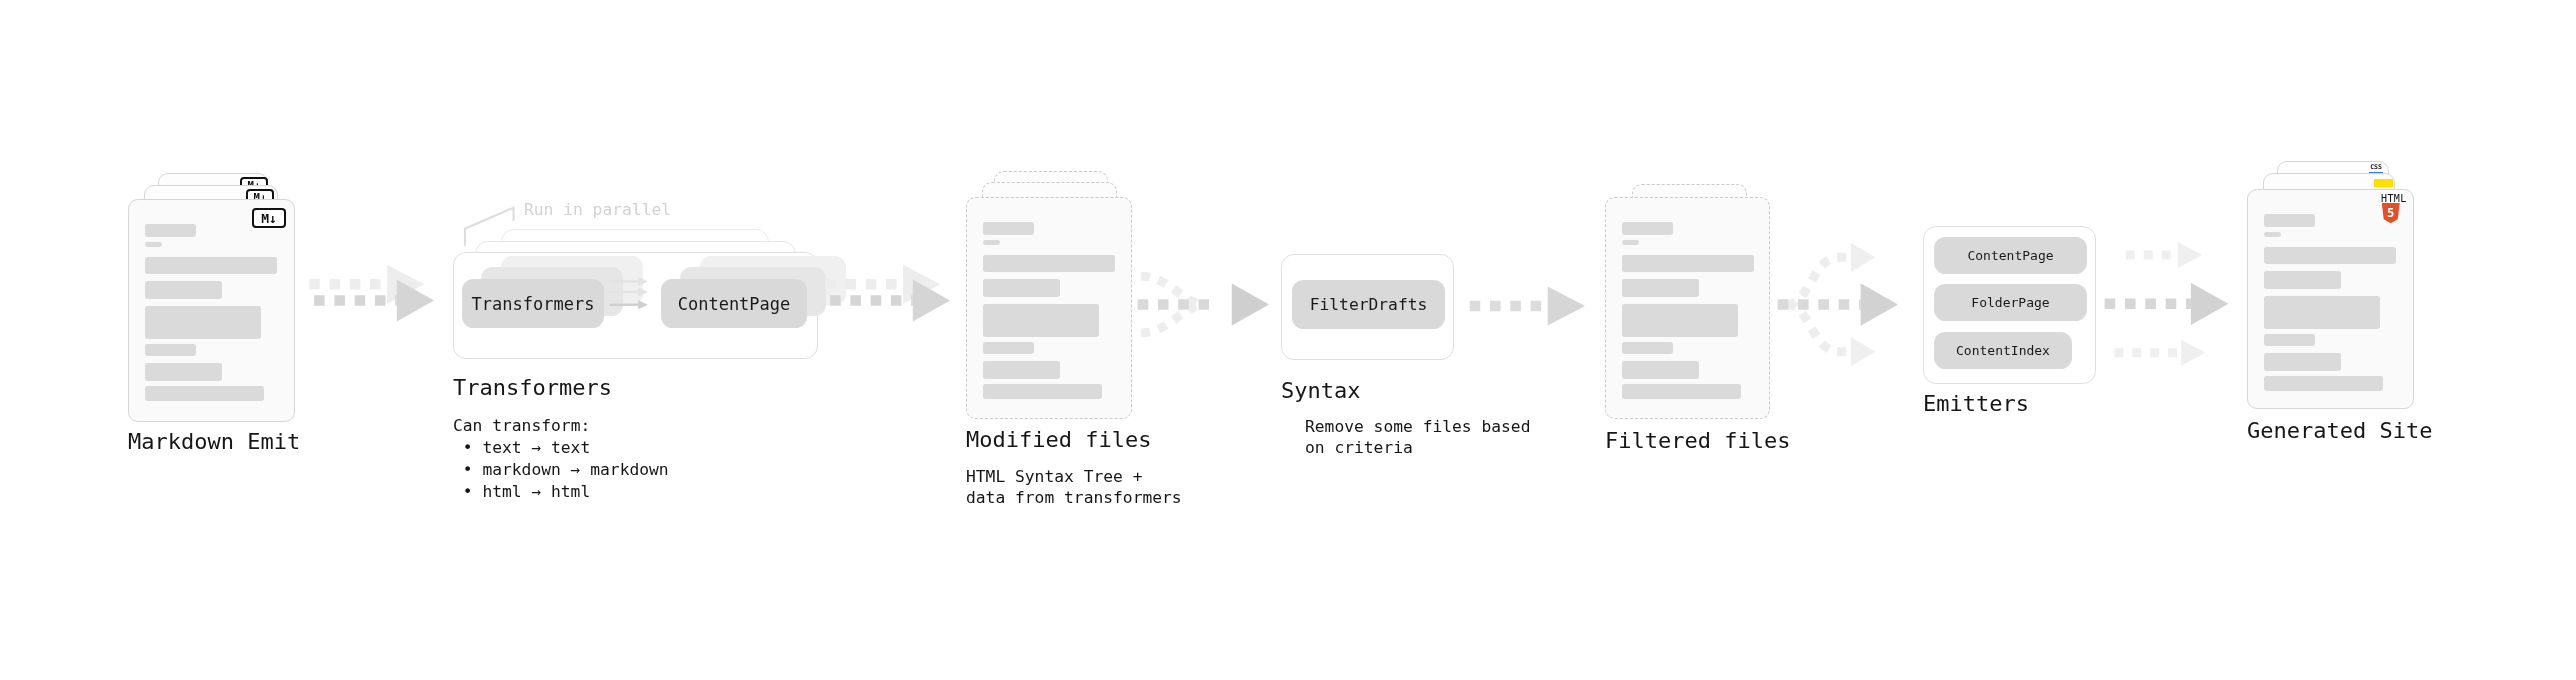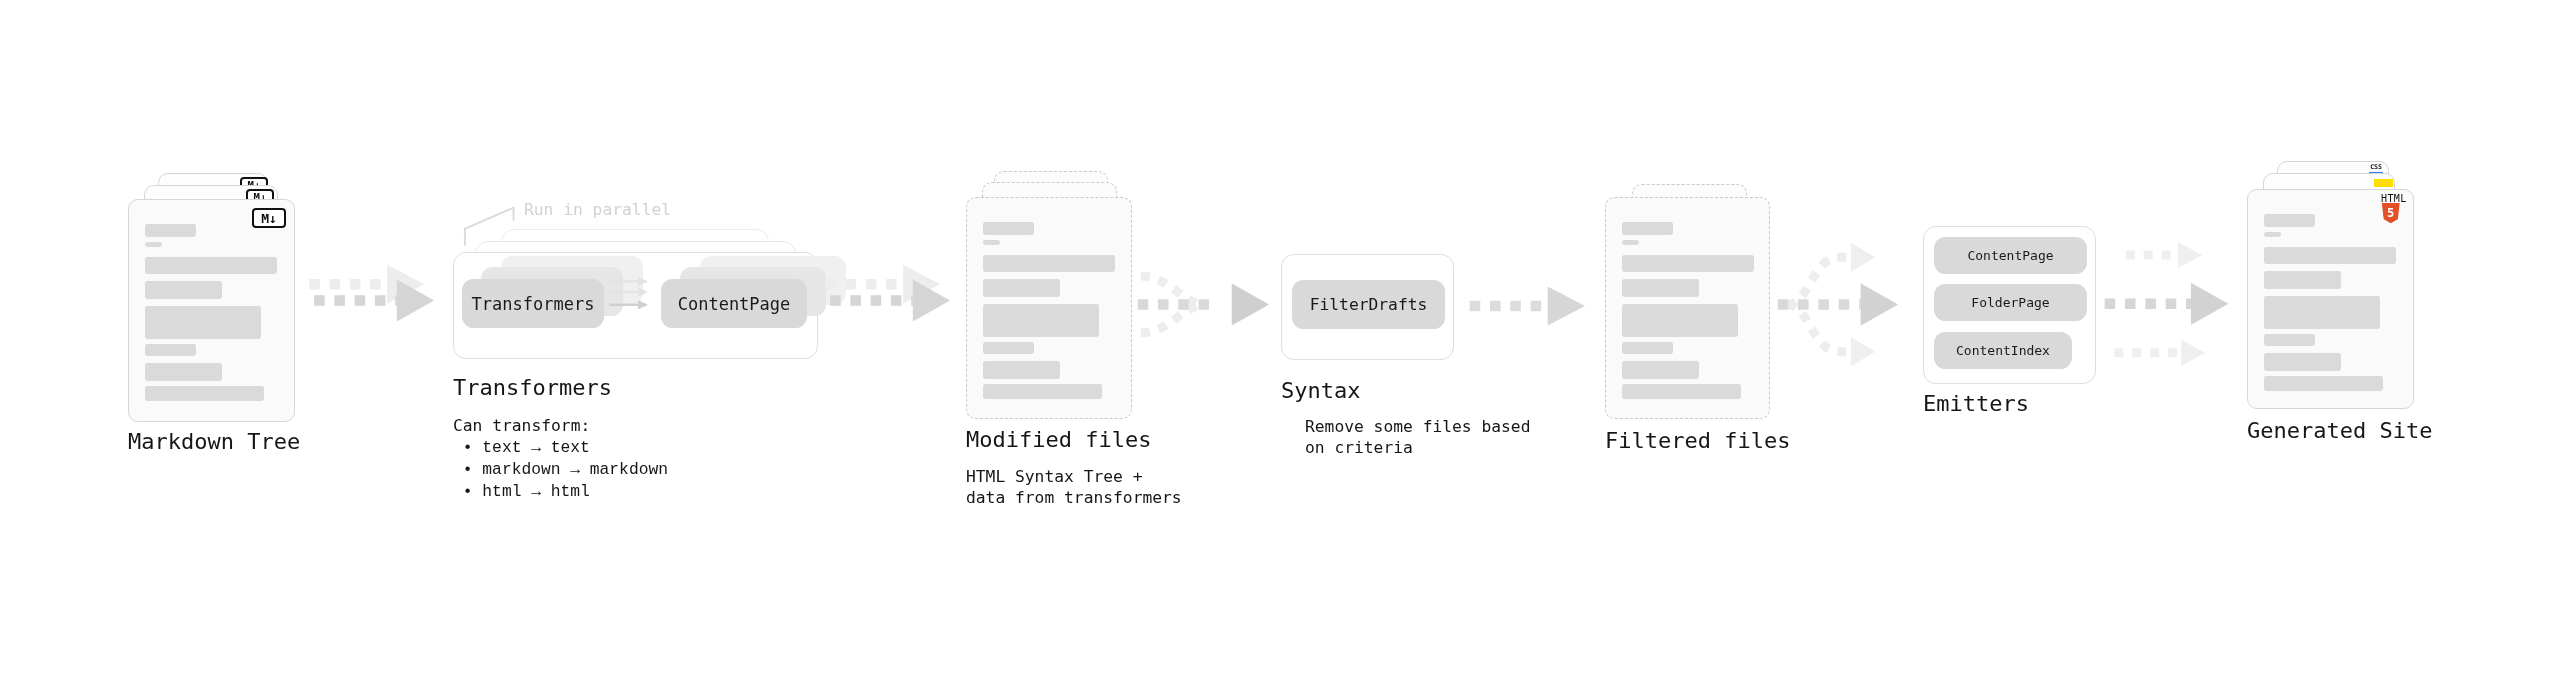--- a/index.html
+++ b/index.html
@@ -38,21 +38,21 @@
   
   .gbox{position:absolute;border-radius:11.4px;background:#d9d9d9;display:flex;
     align-items:center;justify-content:center;font-size:17px;color:#1a1a1a;}
   .gbox.ghost1{background:#e6e6e6;}
   .gbox.ghost2{background:#f0f0f0;}
   .gbox.emit{font-size:13px;}
   
   .title{position:absolute;font-size:22px;font-weight:500;color:#161616;white-space:nowrap;}
   .desc{position:absolute;font-size:16.3px;line-height:21px;color:#161616;white-space:pre-line;}
   .desc-list{position:absolute;font-size:16.3px;line-height:22px;color:#161616;}
-  .desc-list .bullet{padding-left:9.8px;white-space:nowrap;font-family:Liberation Mono, monospace;}
+  .desc-list .bullet{padding-left:9.8px;white-space:nowrap;}
   .callout-text{position:absolute;font-size:16.3px;color:#d2d2d2;white-space:nowrap;}
   svg{position:absolute;overflow:visible;}
 </style>
 </head>
 <body>
 
 <div class="canvas">
 
   <div class="doc solid behind" style="left:158px;top:173px;width:110px;height:98px;">
     <div class="md-badge sm" style="left:81px;top:3.3px;">M↓</div>
@@ -64,21 +64,21 @@
     <div class="md-badge big" style="left:123px;top:8.1px;">M↓</div>
     <i class="bar" style="top:24.4px;width:51px;height:12.2px;"></i>
     <i class="bar" style="top:42px;width:16.3px;height:4.9px;"></i>
     <i class="bar" style="top:57px;width:132px;height:17px;"></i>
     <i class="bar" style="top:81px;width:77px;height:18px;"></i>
     <i class="bar" style="top:106px;width:116px;height:32.5px;"></i>
     <i class="bar" style="top:144px;width:51px;height:12.2px;"></i>
     <i class="bar" style="top:163px;width:77px;height:18px;"></i>
     <i class="bar" style="top:186px;width:119px;height:14.6px;"></i>
   </div>
-  <div class="title" style="left:128px;top:429px;">Markdown Tree</div>
+  <div class="title" style="left:128px;top:429px;">Markdown Emit</div>
 
   <svg style="left:306px;top:260px;" width="150" height="77" viewBox="0 0 185 95">
     <g>
       <line x1="4" y1="30" x2="100" y2="30" stroke="#ededed" stroke-width="13" stroke-dasharray="13 12"></line>
       <polygon points="100,6 146,30 100,54" fill="#ededed"></polygon>
     </g>
     <g>
       <line x1="10" y1="50" x2="112" y2="50" stroke="#d5d5d5" stroke-width="13" stroke-dasharray="13 12"></line>
       <polygon points="112,24 158,50 112,76" fill="#d5d5d5"></polygon>
     </g>

